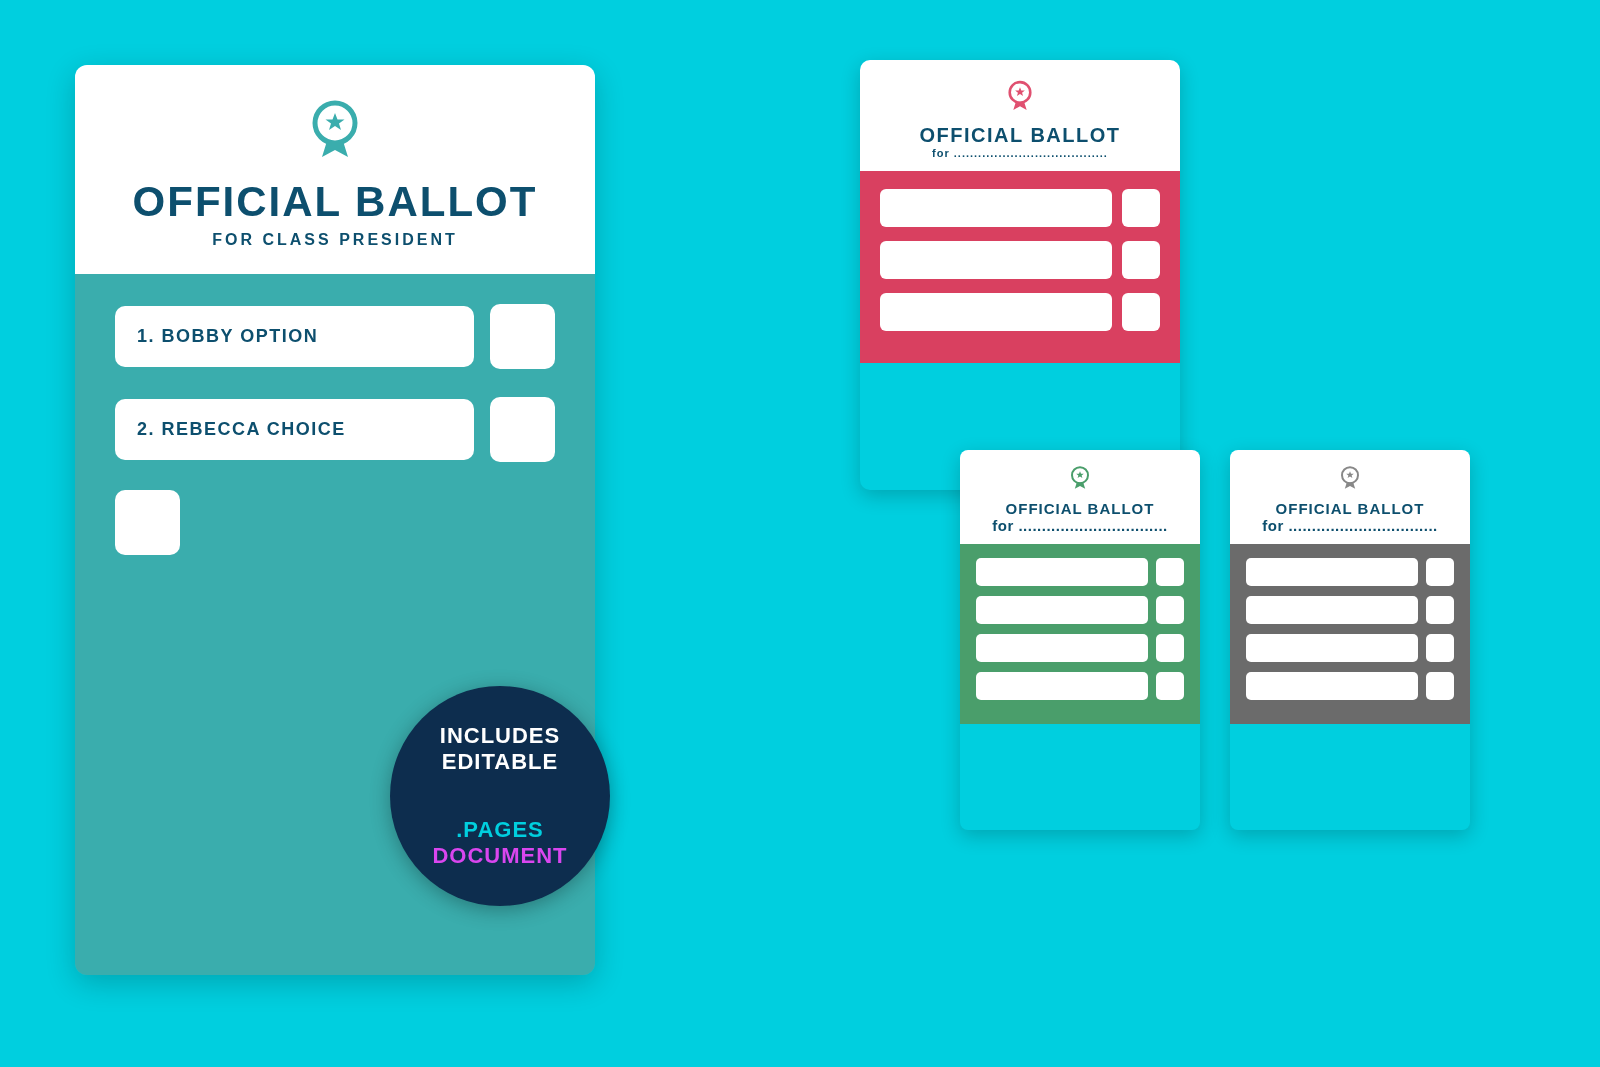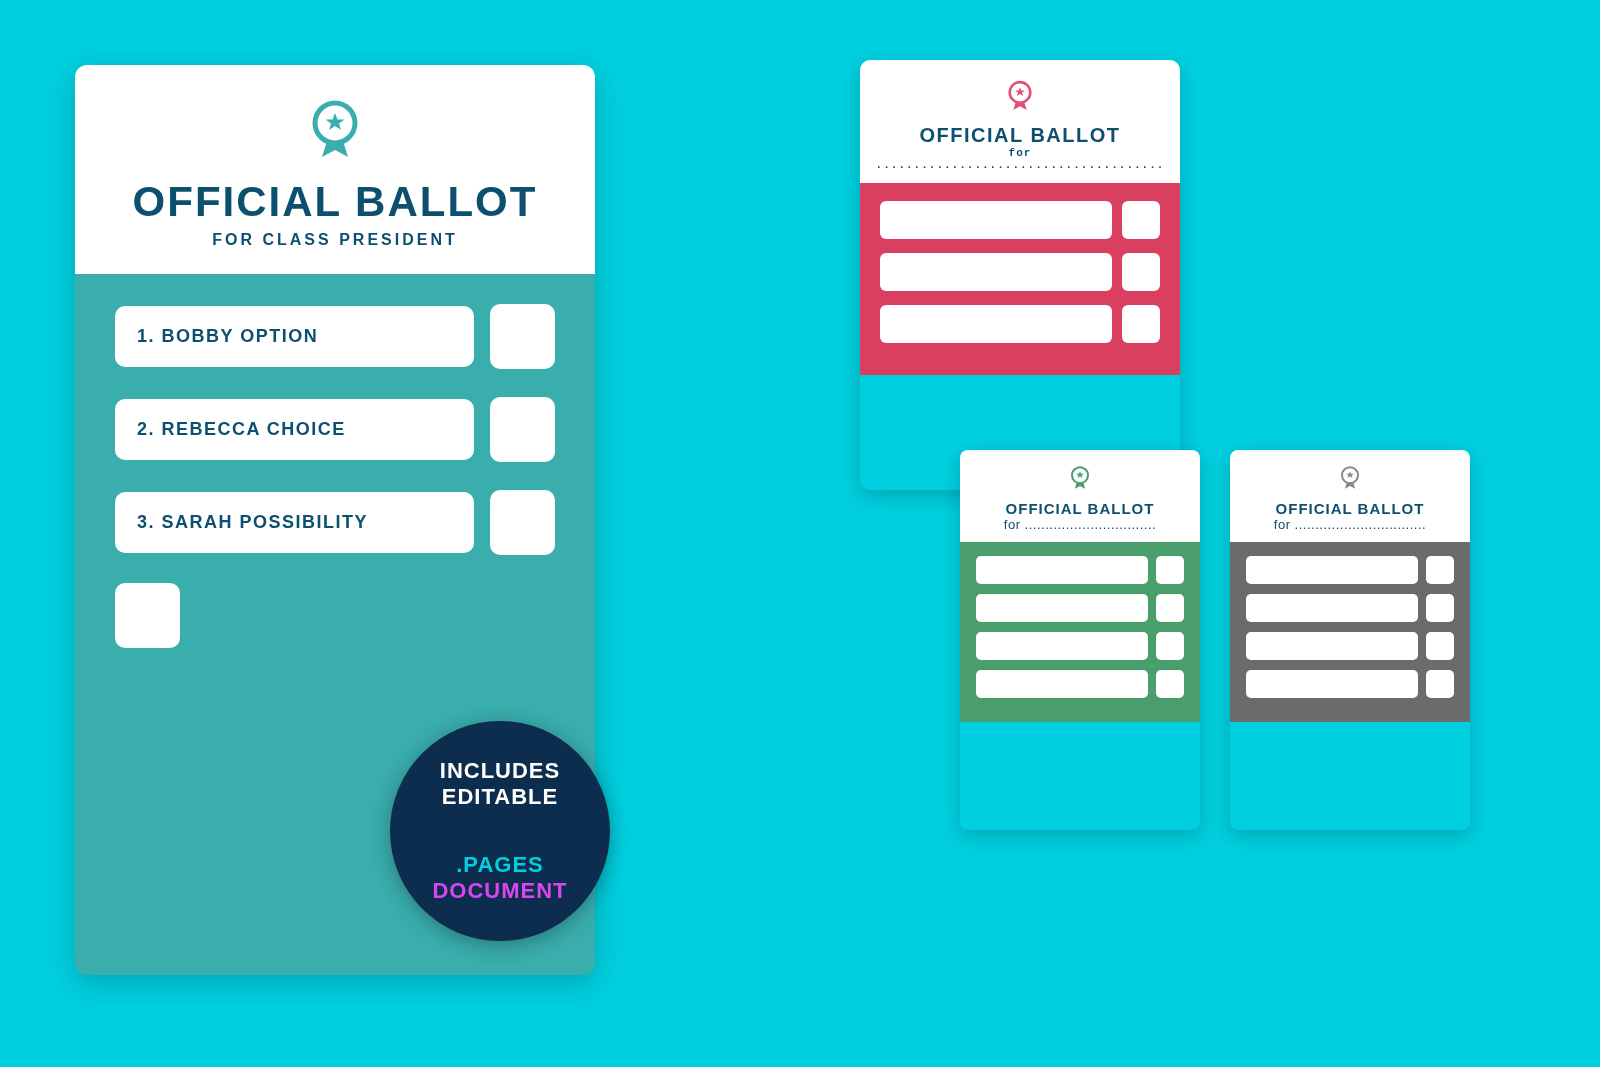--- a/index.html
+++ b/index.html
@@ -77,21 +77,21 @@
       border-radius: 10px;
       width: 65px;
       height: 65px;
       flex-shrink: 0;
     }
 
     
     .promo-circle {
       position: absolute;
       left: 390px;
-      top: 721px;
+      top: 686px;
       width: 220px;
       height: 220px;
       background: #0d2d4e;
       border-radius: 50%;
       display: flex;
       flex-direction: column;
       align-items: center;
       justify-content: center;
       text-align: center;
       padding: 20px;
@@ -145,21 +145,20 @@
       font-size: 20px;
       font-weight: 900;
       letter-spacing: 1.5px;
       text-transform: uppercase;
     }
     .small-ballot-for {
       color: #0d4f6e;
       font-size: 11px;
       font-weight: 600;
       letter-spacing: 1px;
-      font-family: Liberation Mono, monospace;
     }
     .red-ballot-body {
       background: #d94060;
       padding: 18px 20px;
     }
     .small-ballot-row {
       display: flex;
       align-items: center;
       margin-bottom: 14px;
       gap: 10px;
@@ -200,22 +199,22 @@
     }
     .tiny-ballot-title {
       color: #0d4f6e;
       font-size: 15px;
       font-weight: 900;
       letter-spacing: 1px;
       text-transform: uppercase;
     }
     .tiny-ballot-for {
       color: #0d4f6e;
-      font-size: 13px;
-      font-weight: 400;
+      font-size: 15px;
+      font-weight: 700;
       letter-spacing: 0.5px;
     }
     .tiny-ballot-row {
       display: flex;
       align-items: center;
       margin-bottom: 10px;
       gap: 8px;
     }
     .tiny-name-box {
       background: #ffffff;
@@ -274,26 +273,20 @@
       </div>
       <div class="ballot-checkbox"></div>
     </div>
     <div class="ballot-row">
       <div class="ballot-name-box">
         <span>2. REBECCA CHOICE</span>
       </div>
       <div class="ballot-checkbox"></div>
     </div>
     <div class="ballot-row">
-      <div class="ballot-name-box">
-        <span>3. SARAH POSSIBILITY</span>
-      </div>
-      <div class="ballot-checkbox"></div>
-    </div>
-    <div class="ballot-row">
       <div class="ballot-checkbox"></div>
     </div>
   </div>
 </div>
 
 <div class="promo-circle">
   <div class="promo-line1">INCLUDES</div>
   <div class="promo-line1">EDITABLE</div>
   <div class="promo-line2">.PAGES</div>
   <div class="promo-line3">DOCUMENT</div>

